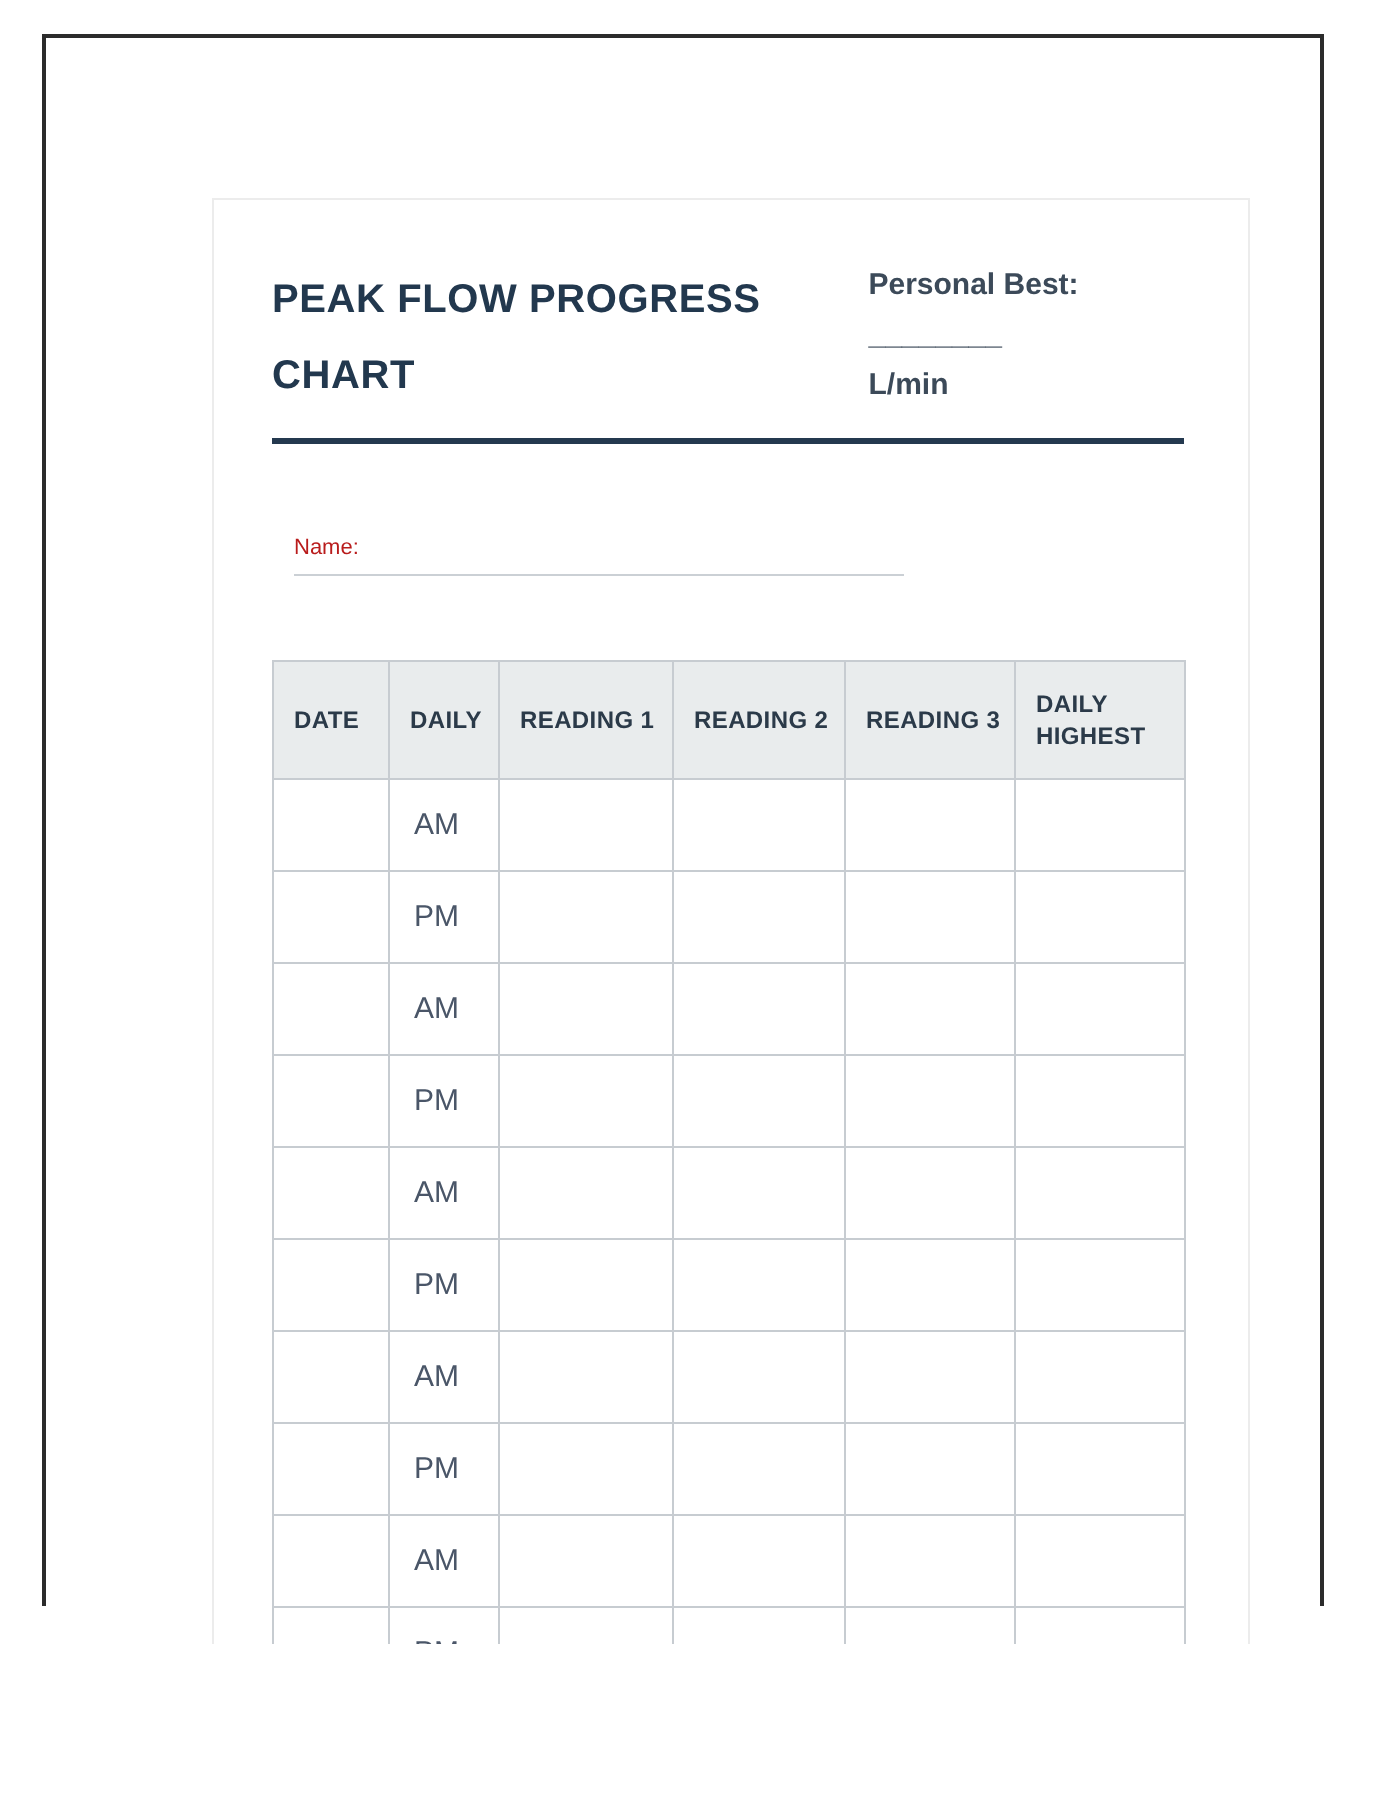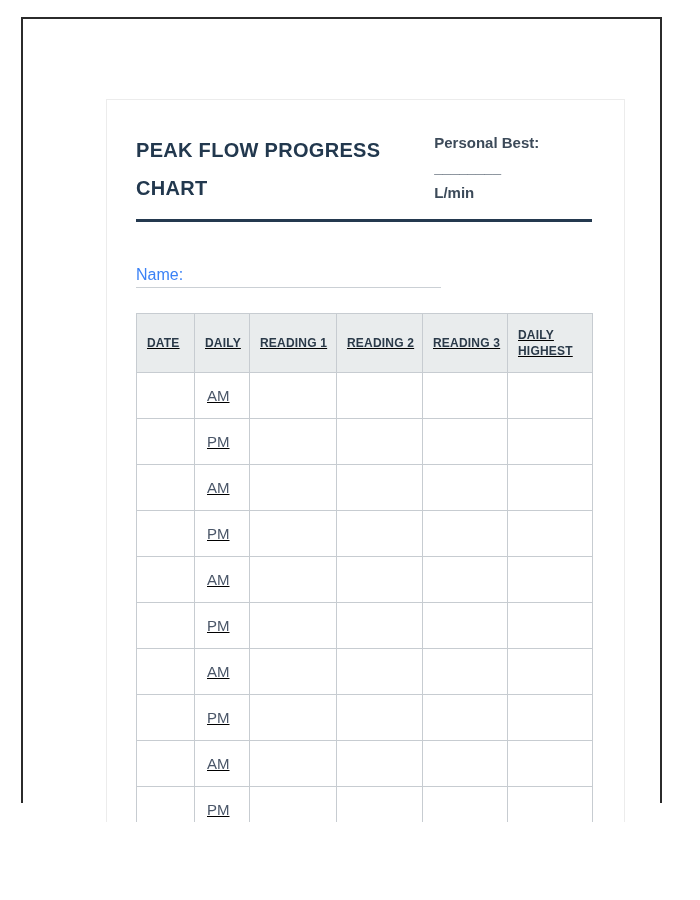--- a/index.html
+++ b/index.html
@@ -59,34 +59,34 @@
     height: 3px;
     background: #24394f;
     margin-top: 12px;
   }
   .fields-row {
     display: flex;
     justify-content: space-between;
     margin-top: 45px;
   }
   .field {
-    font-size: 16px;
+    font-size: 11px;
     line-height: 15px;
-    color: #3b82f6;
+    color: #b91c1c;
     padding-bottom: 5px;
     border-bottom: 1px solid #cbd0d5;
+    margin-left: 11px;
   }
   .field-name  { width: 305px; }
   .field-month { width: 143px; }
   .chart-table {
-    margin-top: 25px;
+    margin-top: 42px;
     width: 456px;
     border-collapse: collapse;
     table-layout: fixed;
-    text-decoration: underline;
   }
   .chart-table th {
     background: #e9eced;
     border: 1px solid #c7ccd1;
     height: 59px;
     font-size: 12px;
     font-weight: bold;
     letter-spacing: 0.2px;
     line-height: 16px;
     color: #2b3a49;

